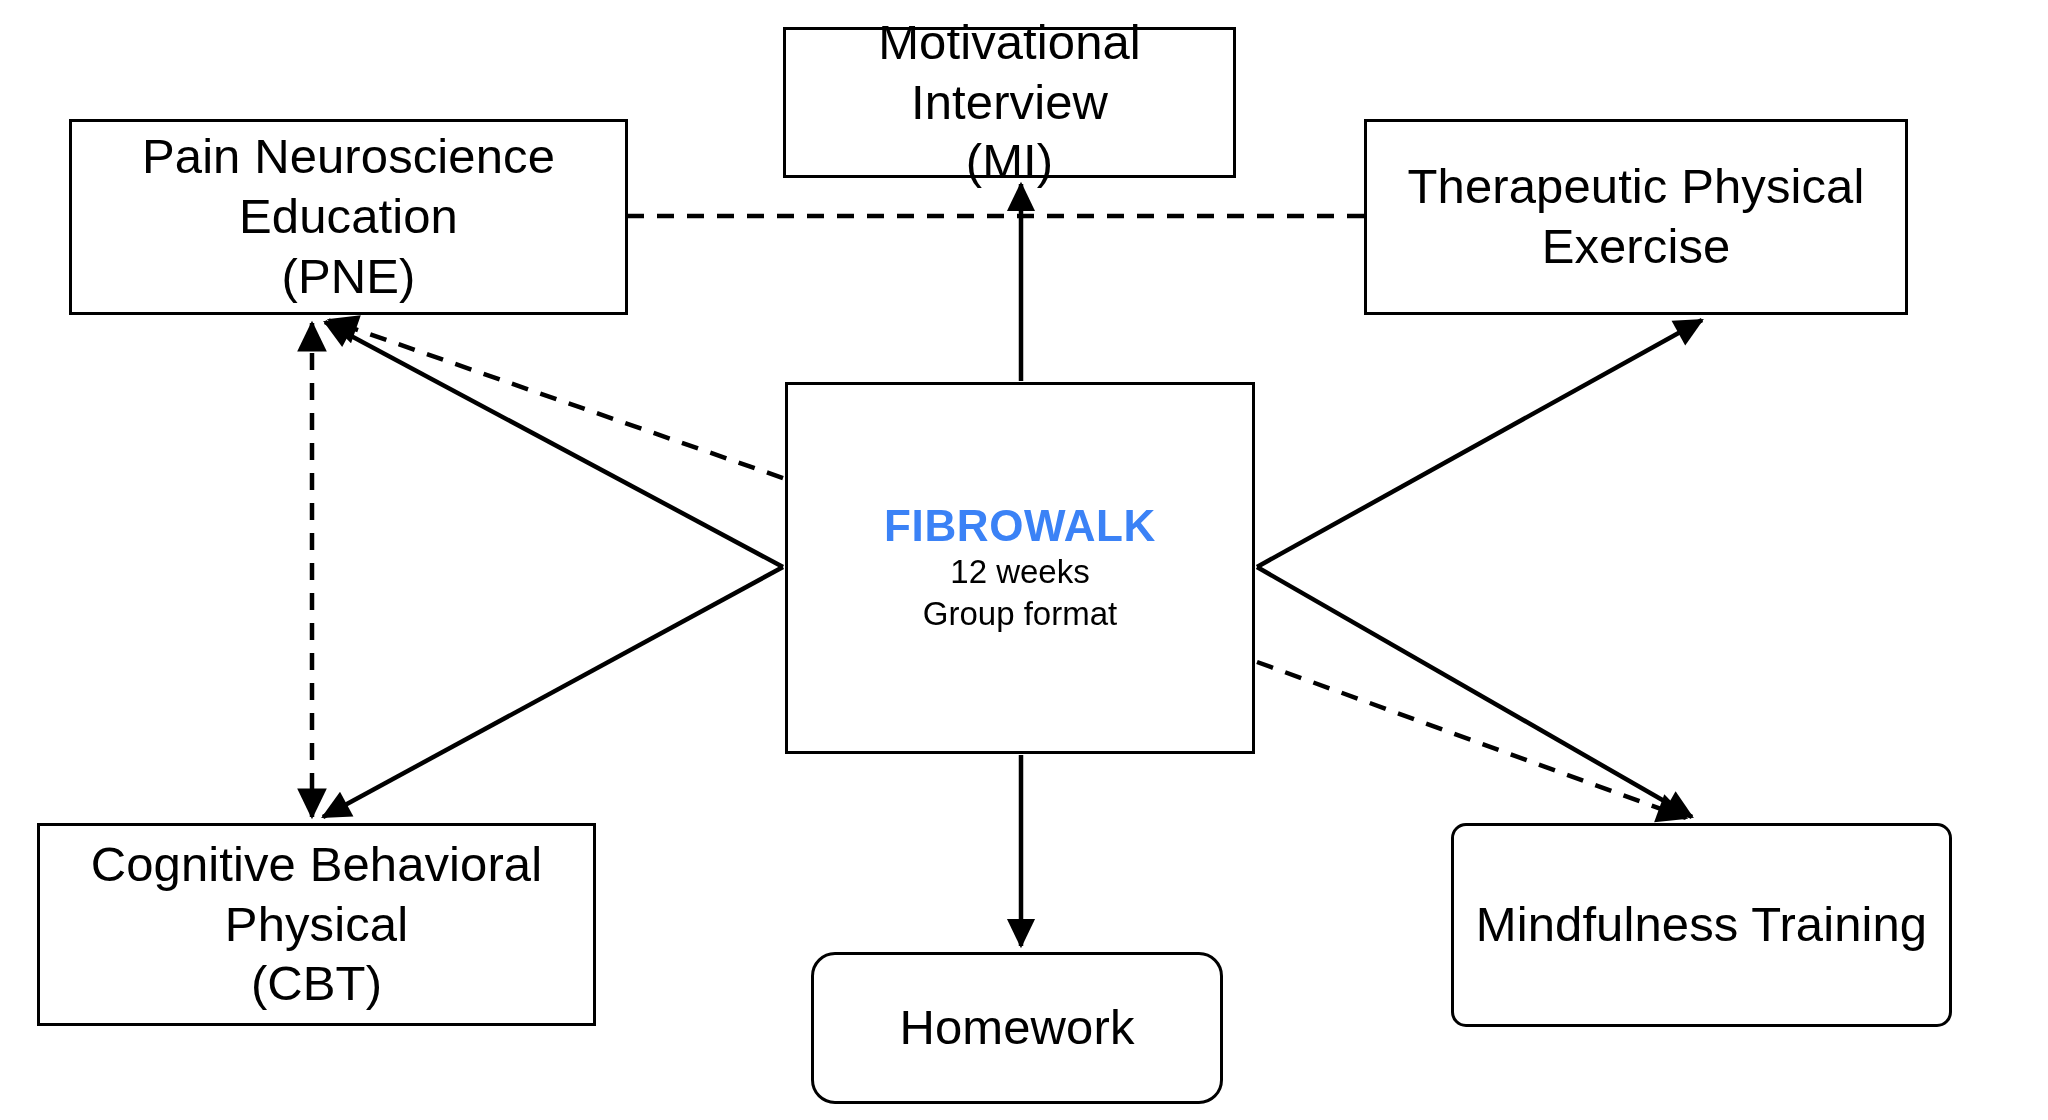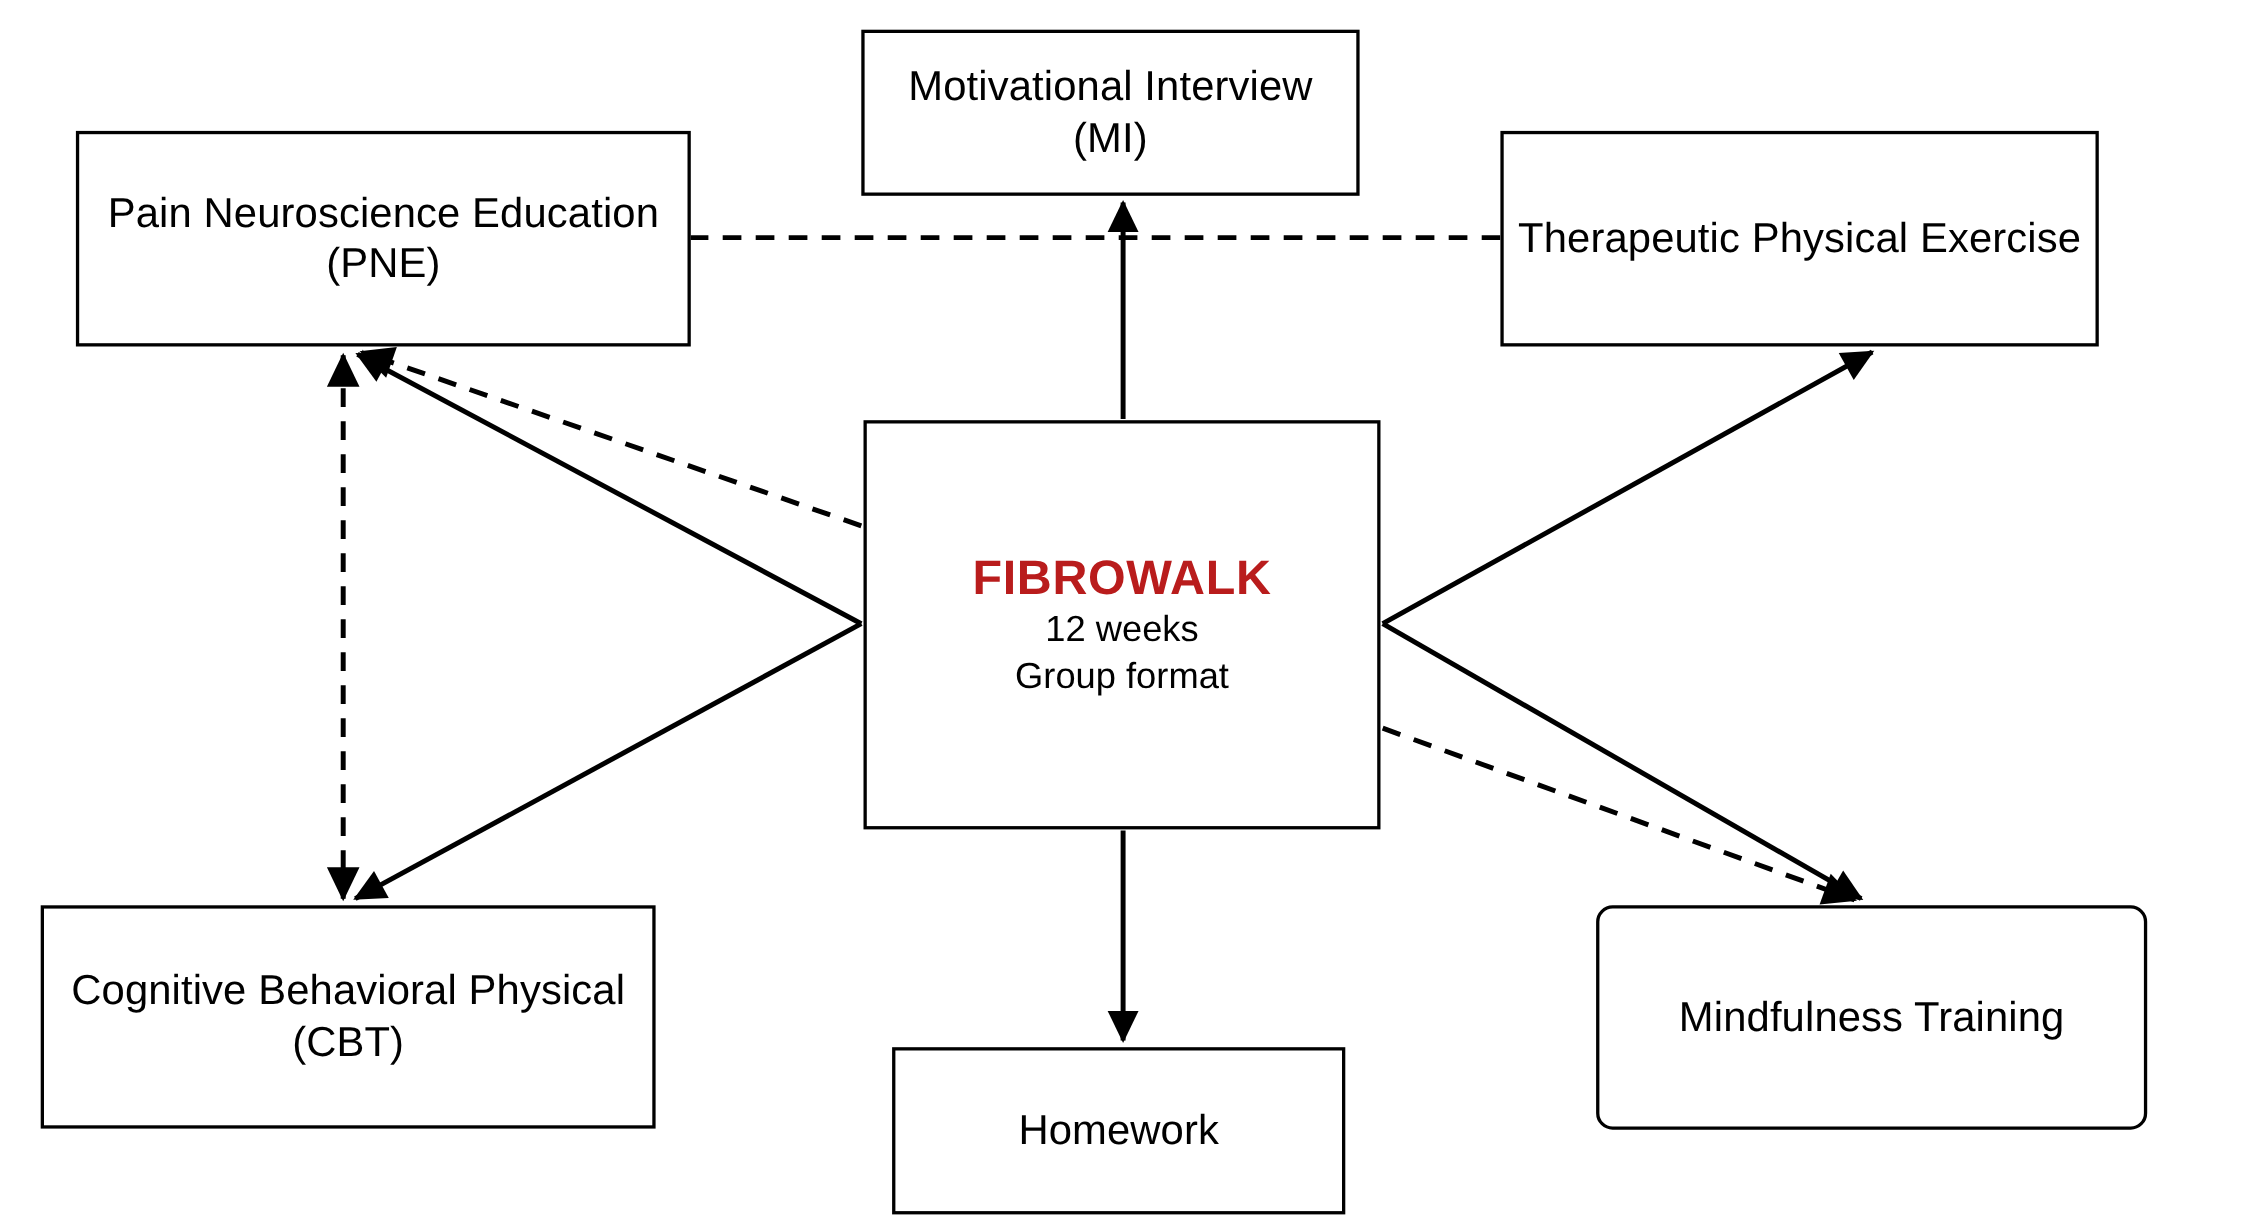--- a/index.html
+++ b/index.html
@@ -29,46 +29,46 @@
     border: 3px solid #000000;
     background: #ffffff;
     display: flex;
     flex-direction: column;
     align-items: center;
     justify-content: center;
     text-align: center;
     color: #000000;
   }
   .node-label {
-    font-size: 38px;
+    font-size: 49px;
     line-height: 1.22;
     letter-spacing: 0.1px;
     white-space: pre-line;
     color: #000000;
   }
   .node-title {
     font-size: 44px;
     font-weight: bold;
     letter-spacing: 0.6px;
-    color: #b91c1c;
+    color: #3b82f6;
   }
   .node-sub {
     font-size: 33px;
     line-height: 1.28;
     white-space: pre-line;
     color: #000000;
   }
 
   
   #node-pne   { left: 37px;   top: 119px;  width: 559px;  height: 196px; margin-left: 32px; }
   #node-mi    { left: 783px;  top: 27px;   width: 453px;  height: 151px; }
   #node-tpe   { left: 1364px; top: 119px;  width: 544px;  height: 196px; }
   #node-fw    { left: 785px;  top: 382px;  width: 470px;  height: 372px; }
   #node-cbt   { left: 37px;   top: 823px;  width: 559px;  height: 203px; }
-  #node-hw    { left: 811px;  top: 952px;  width: 412px;  height: 152px; }
+  #node-hw    { left: 811px;  top: 952px;  width: 412px;  height: 152px; border-radius: 24px; }
   #node-mind  { left: 1451px; top: 823px;  width: 501px;  height: 204px; border-radius: 15px; }
 </style>
 </head>
 <body>
 
 <div id="canvas">
 
   <svg id="edges" viewBox="0 0 2048 1120" width="2048" height="1120" xmlns="http://www.w3.org/2000/svg">
     <defs>
       <marker id="arrow-solid" viewBox="0 0 12 12" refX="10.6" refY="6" markerWidth="7.2" markerHeight="7.2" orient="auto-start-reverse" markerUnits="strokeWidth">

